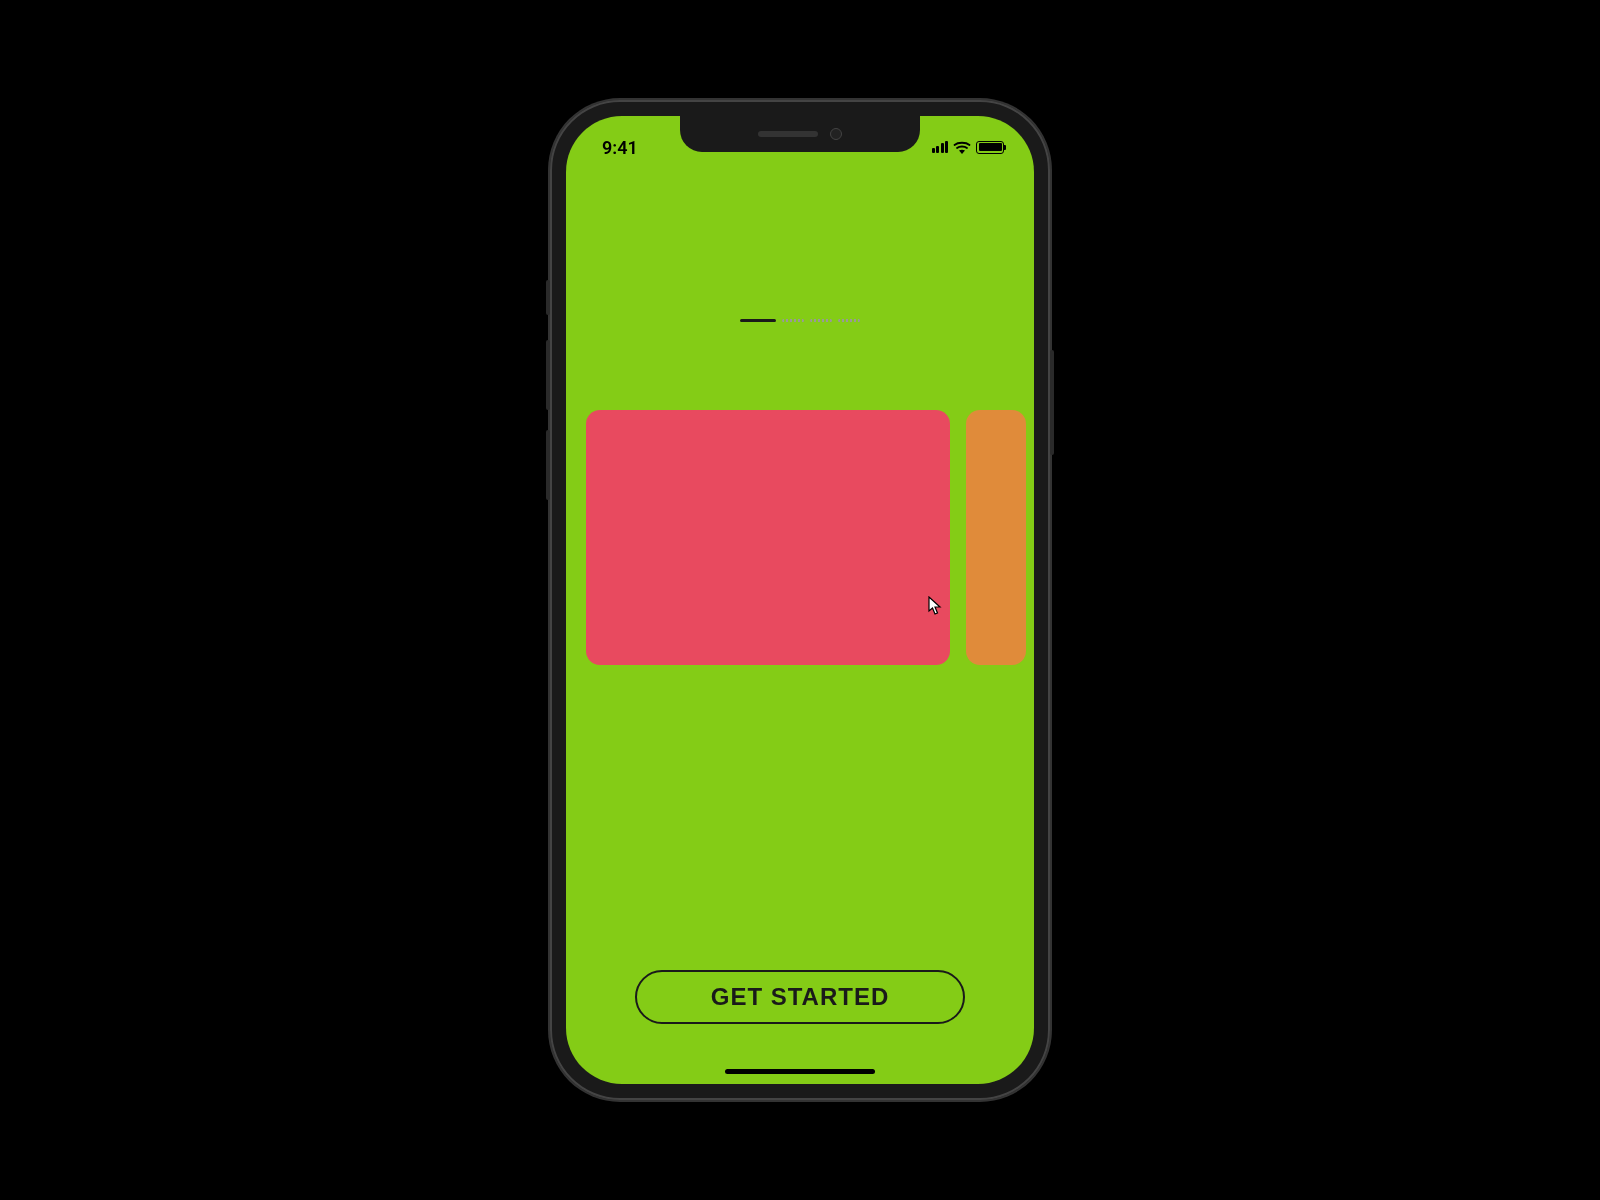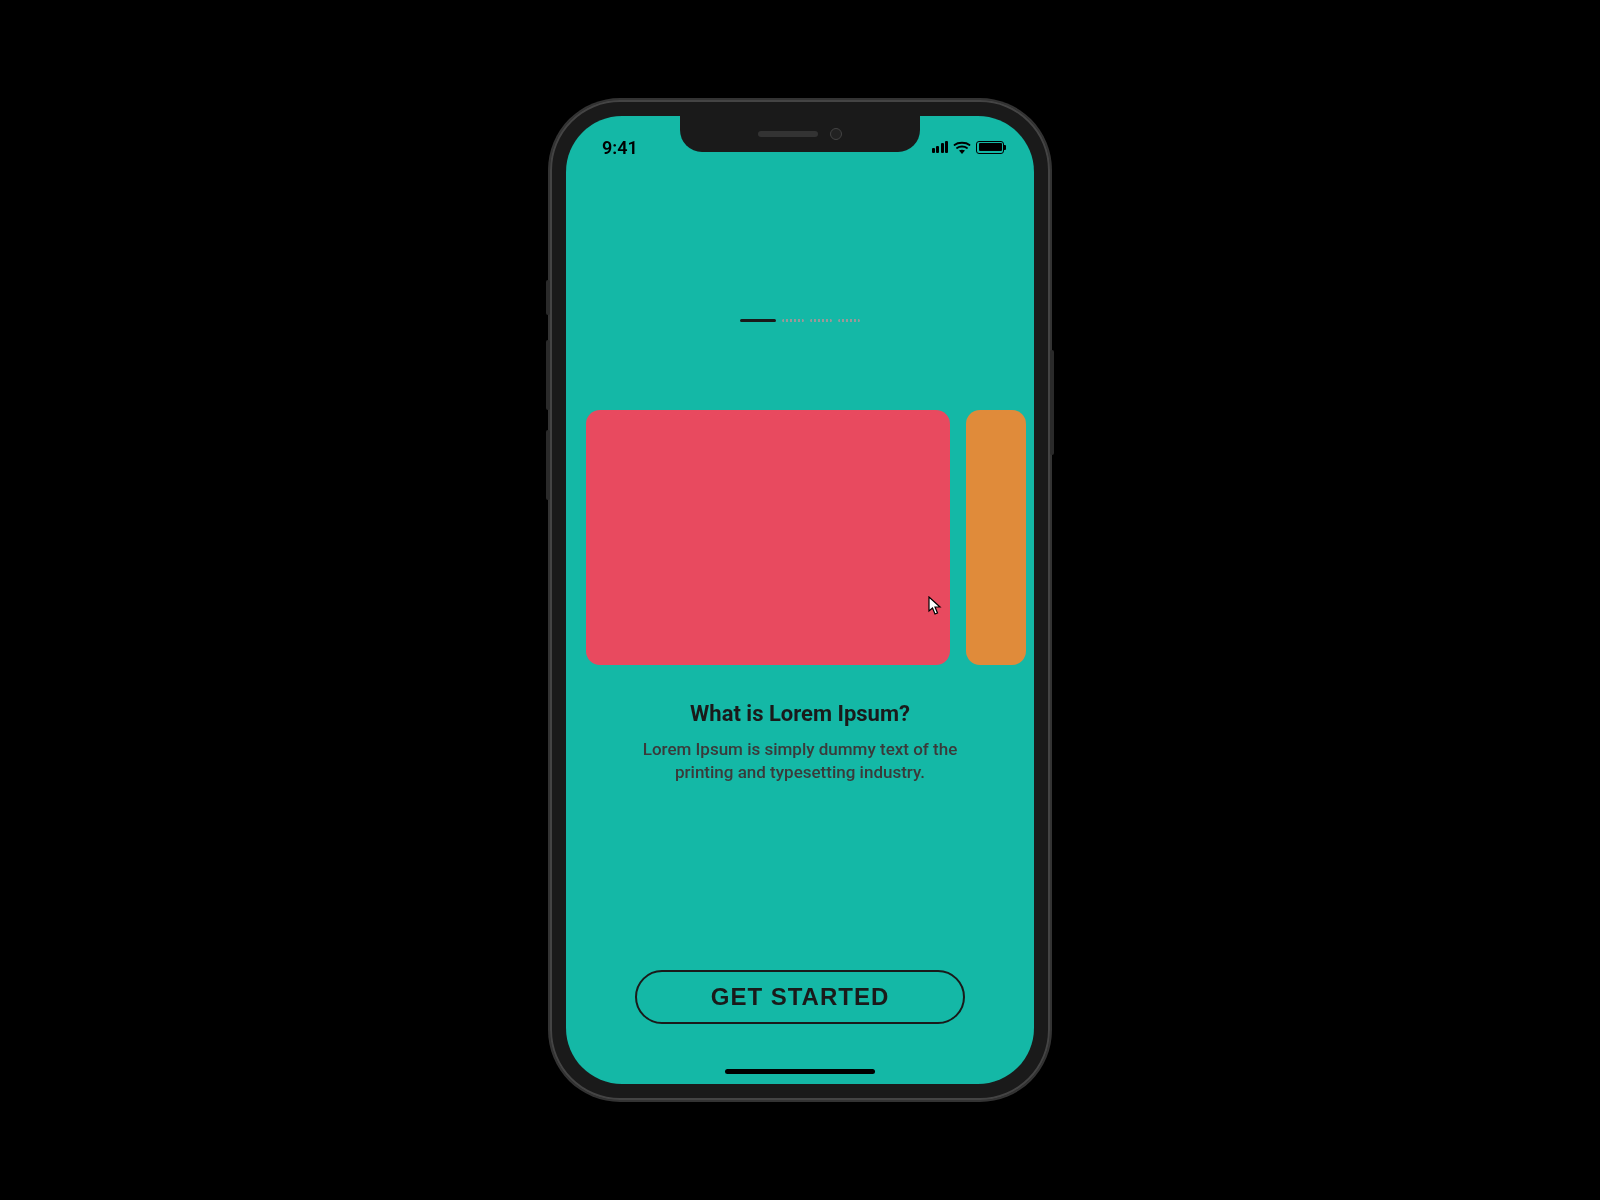--- a/index.html
+++ b/index.html
@@ -60,21 +60,21 @@
       right: -4px;
       top: 250px;
       width: 4px;
       height: 105px;
     }
     
     .screen {
       position: relative;
       width: 100%;
       height: 100%;
-      background: #14b8a6;
+      background: #84cc16;
       border-radius: 56px;
       overflow: hidden;
     }
     
     .notch {
       position: absolute;
       top: 0;
       left: 50%;
       transform: translateX(-50%);
       width: 240px;
@@ -335,24 +335,20 @@
         <div class="page-dot inactive"></div>
         <div class="page-dot inactive"></div>
         <div class="page-dot inactive"></div>
       </div>
 
       <div class="carousel">
         <div class="card card-primary" style="background:#e84a5f"></div>
         <div class="card card-secondary" style="background:#e08b3a"></div>
       </div>
 
-      <div class="onboarding-text">
-        <h2 class="onboarding-title">What is Lorem Ipsum?</h2>
-        <p class="onboarding-body">Lorem Ipsum is simply dummy text of the printing and typesetting industry.</p>
-      </div>
 
       <div class="cta-area">
         <button class="cta-button">GET STARTED</button>
       </div>
     </div>
 
     <div class="home-indicator"></div>
 
     <svg class="cursor-arrow" style="top: 480px; left: 362px;" viewBox="0 0 14 20">
       <path d="M1 1 L1 15 L4.5 12 L7 18 L9.5 17 L7 11 L12 11 Z" fill="#fff" stroke="#000" stroke-width="1.2"></path>

